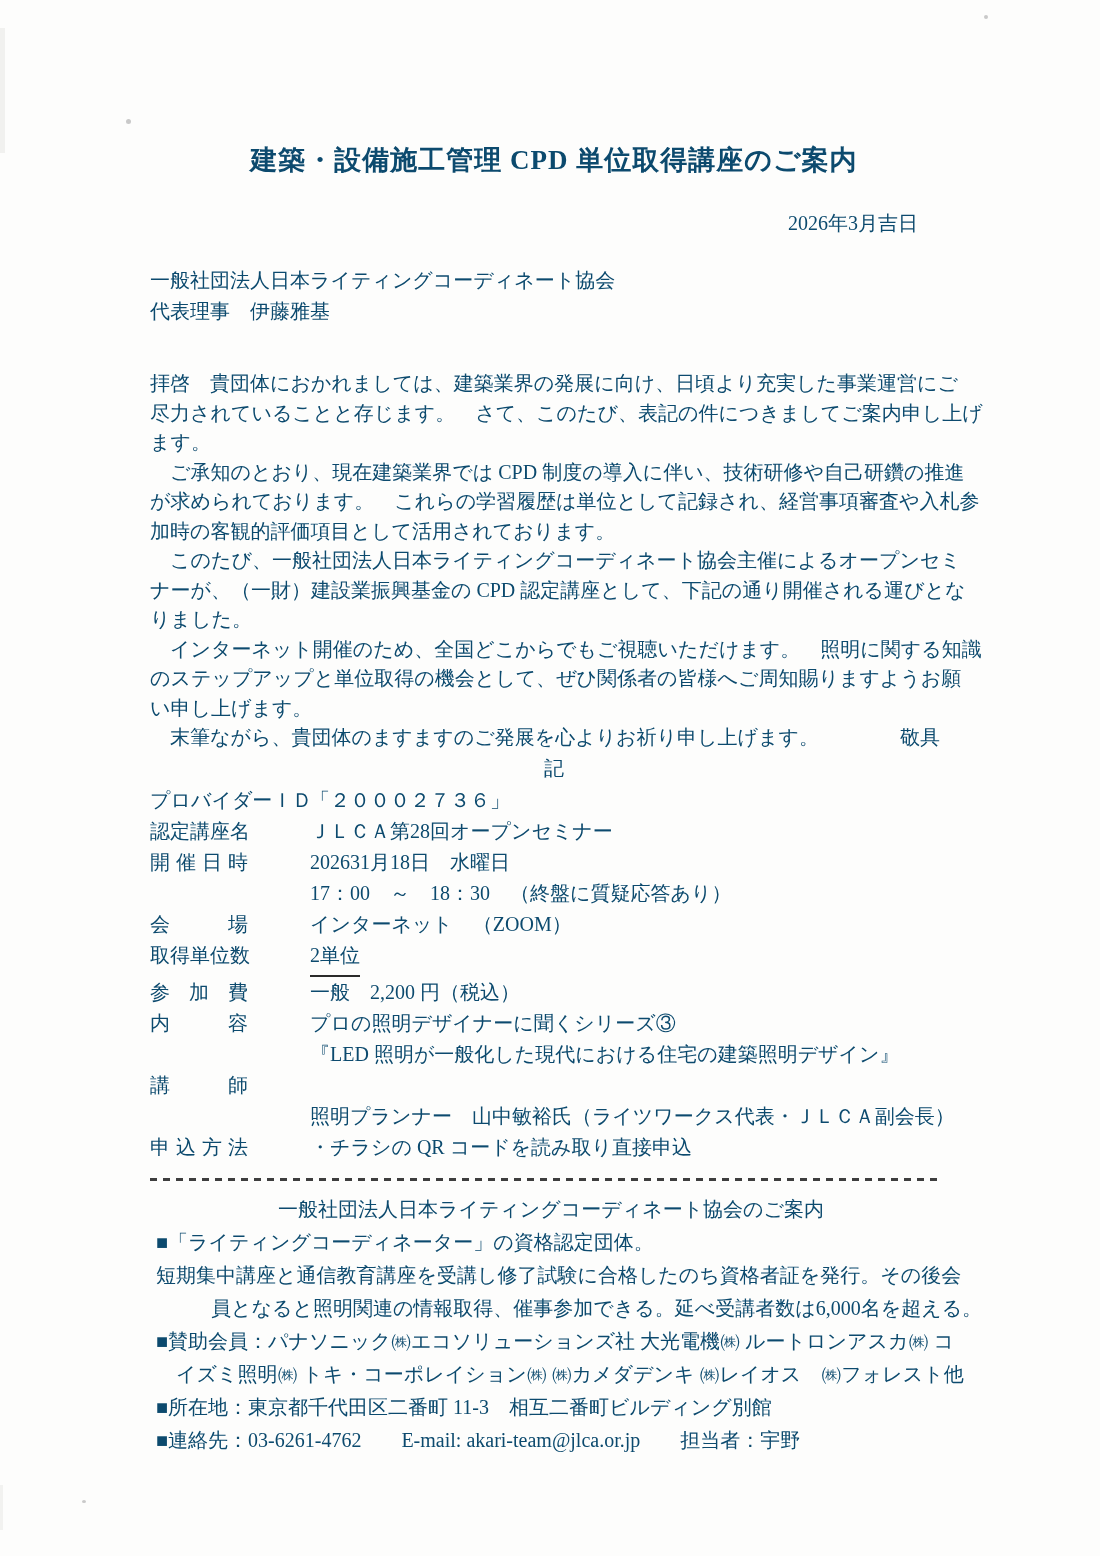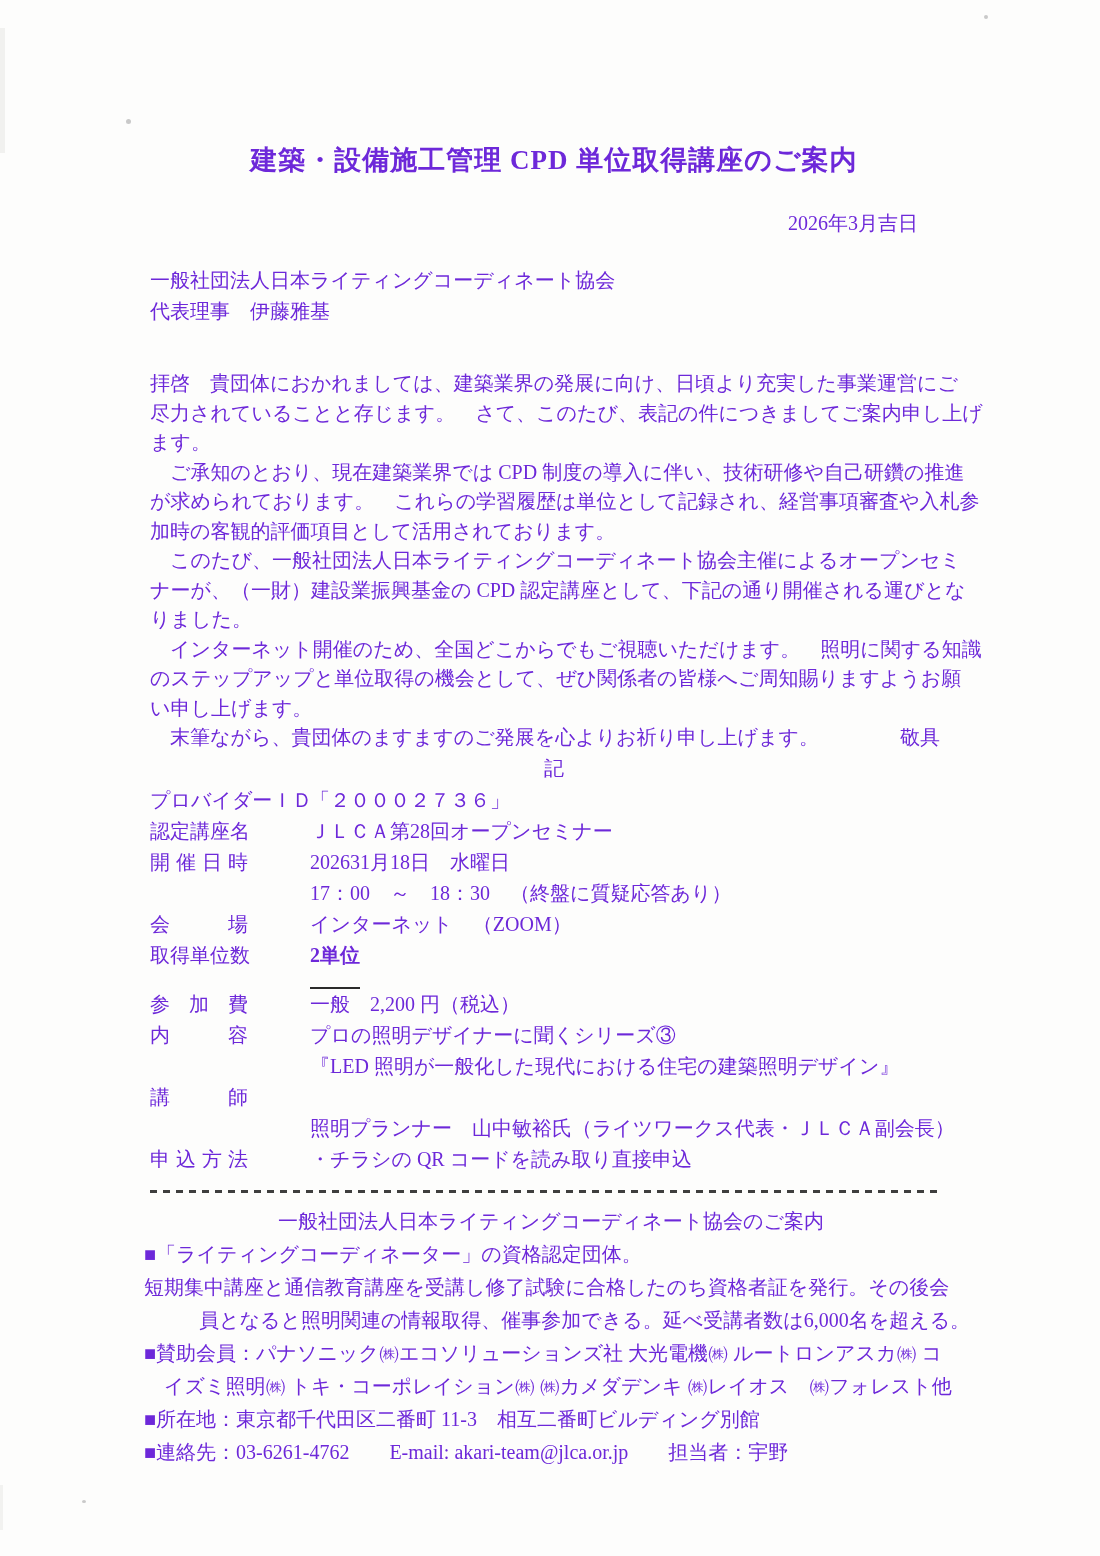--- a/index.html
+++ b/index.html
@@ -1,21 +1,21 @@
 <!DOCTYPE html>
 <html lang="ja"><head>
 <meta charset="utf-8">
 <style>
   html,body{margin:0;padding:0;background:#e8e8e8;}
   .page{
     position:relative;
     width:1100px;height:1556px;
     margin:0 auto;
     background:#fdfdfc;
-    color:#6d28d9;
+    color:#0c4a6e;
     font-family:"Liberation Serif","DejaVu Serif",serif;
     box-sizing:border-box;
     padding:142px 142px 0 150px;
     overflow:hidden;
   }
   
   .speck{position:absolute;border-radius:50%;background:#c9c9c9;}
   .speck.s1{left:126px;top:119px;width:5px;height:5px;}
   .speck.s2{left:984px;top:15px;width:4px;height:4px;}
   .speck.s3{left:82px;top:1500px;width:4px;height:3px;}
@@ -45,33 +45,33 @@
 
   .details{margin-top:2px;font-size:20px;}
   .drow{display:flex;line-height:31px;min-height:31px;}
   .dlabel{flex:0 0 160px;width:160px;}
   .dlabel-inner{
     display:inline-block;min-width:98px;
     text-align-last:justify;text-justify:inter-character;
     white-space:nowrap;
   }
   .dvalue{white-space:nowrap;}
-  .dvalue.em{font-weight:700;border-bottom:2px solid #2a2a2a;padding-bottom:16px;}
+  .dvalue.em{font-weight:400;border-bottom:2px solid #2a2a2a;padding-bottom:4px;}
 
   .apply-row{}
 
   .sep{
     margin-top:15px;
     height:3px;width:788px;
     background:repeating-linear-gradient(90deg,#3e3e3e 0 7px,transparent 7px 13px);
   }
 
   .footer{margin-top:12px;font-size:20px;line-height:33px;margin-left:-6px;}
   .footer-heading{text-align:center;white-space:nowrap;}
-  .fl{white-space:nowrap;}
+  .fl{white-space:nowrap;margin-left:12px;}
   .ind55{padding-left:55px;}
   .ind20{padding-left:20px;}
 </style>
 </head>
 <body>
 
 <div class="page">
   <span class="edge-strip"></span>
   <span class="edge-strip2"></span>
   <span class="speck s1"></span>

